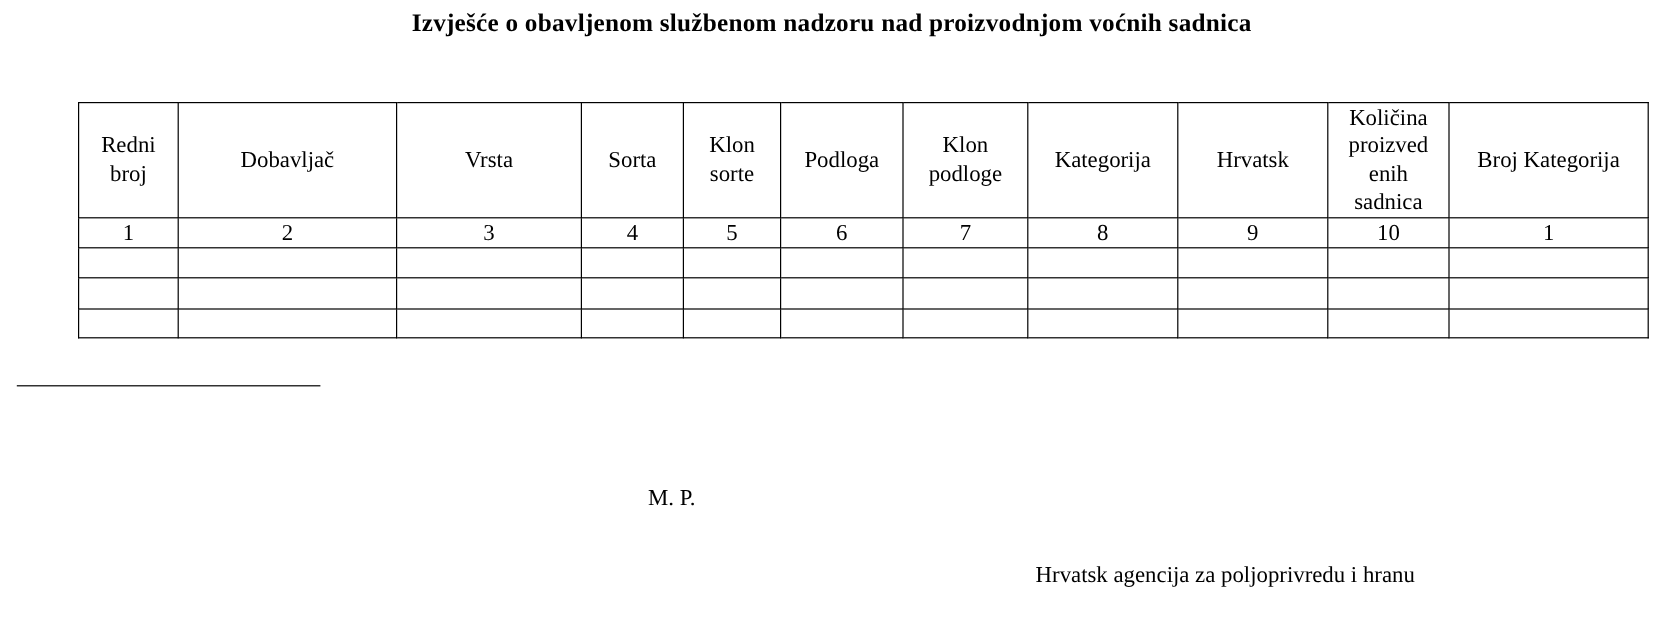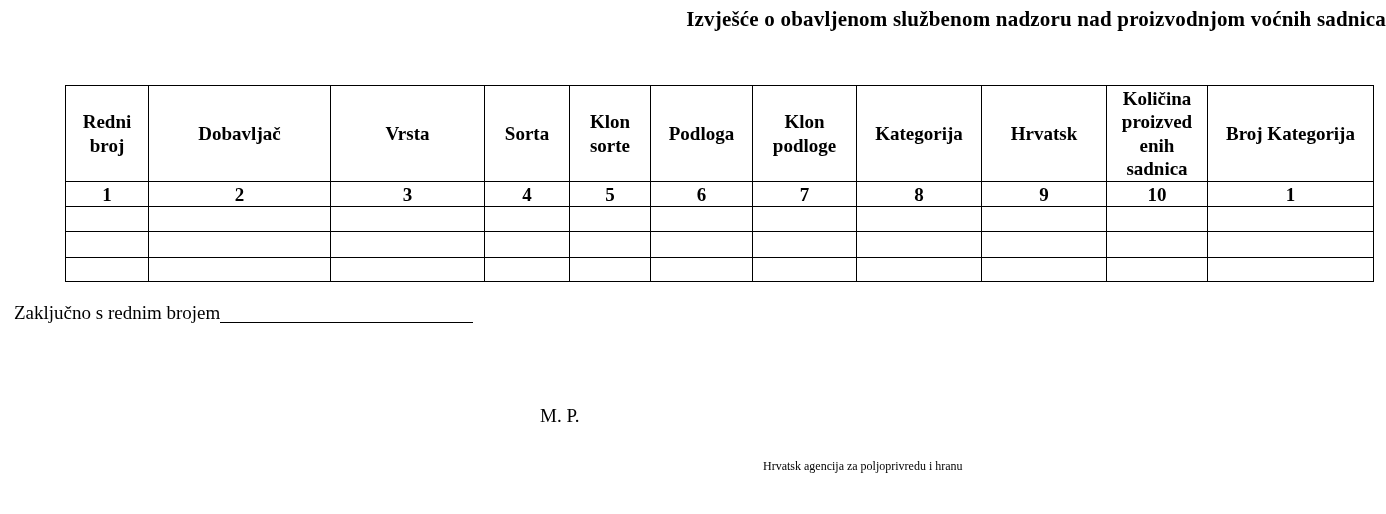--- a/index.html
+++ b/index.html
@@ -9,36 +9,36 @@
     font-family: "Liberation Serif", serif;
     color: #000000;
     overflow: hidden;
     position: relative;
   }
   .page { position: absolute; inset: 0; width: 1386px; height: 514px; background: #fff; }
 
   .doc-title {
     position: absolute;
     top: 7px; left: 0; width: 1386px;
-    text-align: right;
+    text-align: center;
     font-size: 21px;
     font-weight: bold;
     letter-spacing: 0.2px;
   }
 
   table.nadzor {
     position: absolute;
     left: 65px; top: 85px;
     width: 1308px;
     border-collapse: collapse;
     table-layout: fixed;
   }
   table.nadzor th, table.nadzor td {
     border: 1.5px solid #000;
-    font-weight: bold;
+    font-weight: normal;
     font-size: 19px;
     text-align: center;
     vertical-align: middle;
     padding: 0 2px;
     overflow: hidden;
     margin-left: 31px;
   }
   table.nadzor thead tr { height: 96px; }
   table.nadzor th { white-space: pre-line; line-height: 1.22; }
   tr.num-row { height: 25px; }
@@ -60,23 +60,23 @@
   .line-date { width: 157px; margin-left: 6px; }
 
   .stamp-mark {
     position: absolute;
     left: 540px; top: 405px;
     font-size: 19px;
   }
 
   .org-block {
     position: absolute;
-    left: 763px; top: 455px; width: 516px;
-    text-align: left;
-    font-size: 12px;
+    left: 763px; top: 468px; width: 516px;
+    text-align: center;
+    font-size: 19px;
     line-height: 23px;
   }
 </style>
 </head>
 <body>
 
 <div class="page">
 
   <div class="doc-title">Izvješće o obavljenom službenom nadzoru nad proizvodnjom voćnih sadnica</div>
 
@@ -165,21 +165,21 @@
         <td></td>
           <td></td>
         <td></td>
           <td></td>
         <td></td>
       </tr>
     </tbody>
   </table>
 
   <div class="fill-label" style="left:14px; top:302px;">
-    <span>Zaključno s rednim brojem</span><span class="fill-line line-closing"></span>
+    <span class="fill-line line-closing"></span>
   </div>
 
 
   <div class="stamp-mark">M. P.</div>
 
   <div class="org-block">
     <div>Hrvatsk agencija za poljoprivredu i hranu</div>
   </div>
 
 </div>

